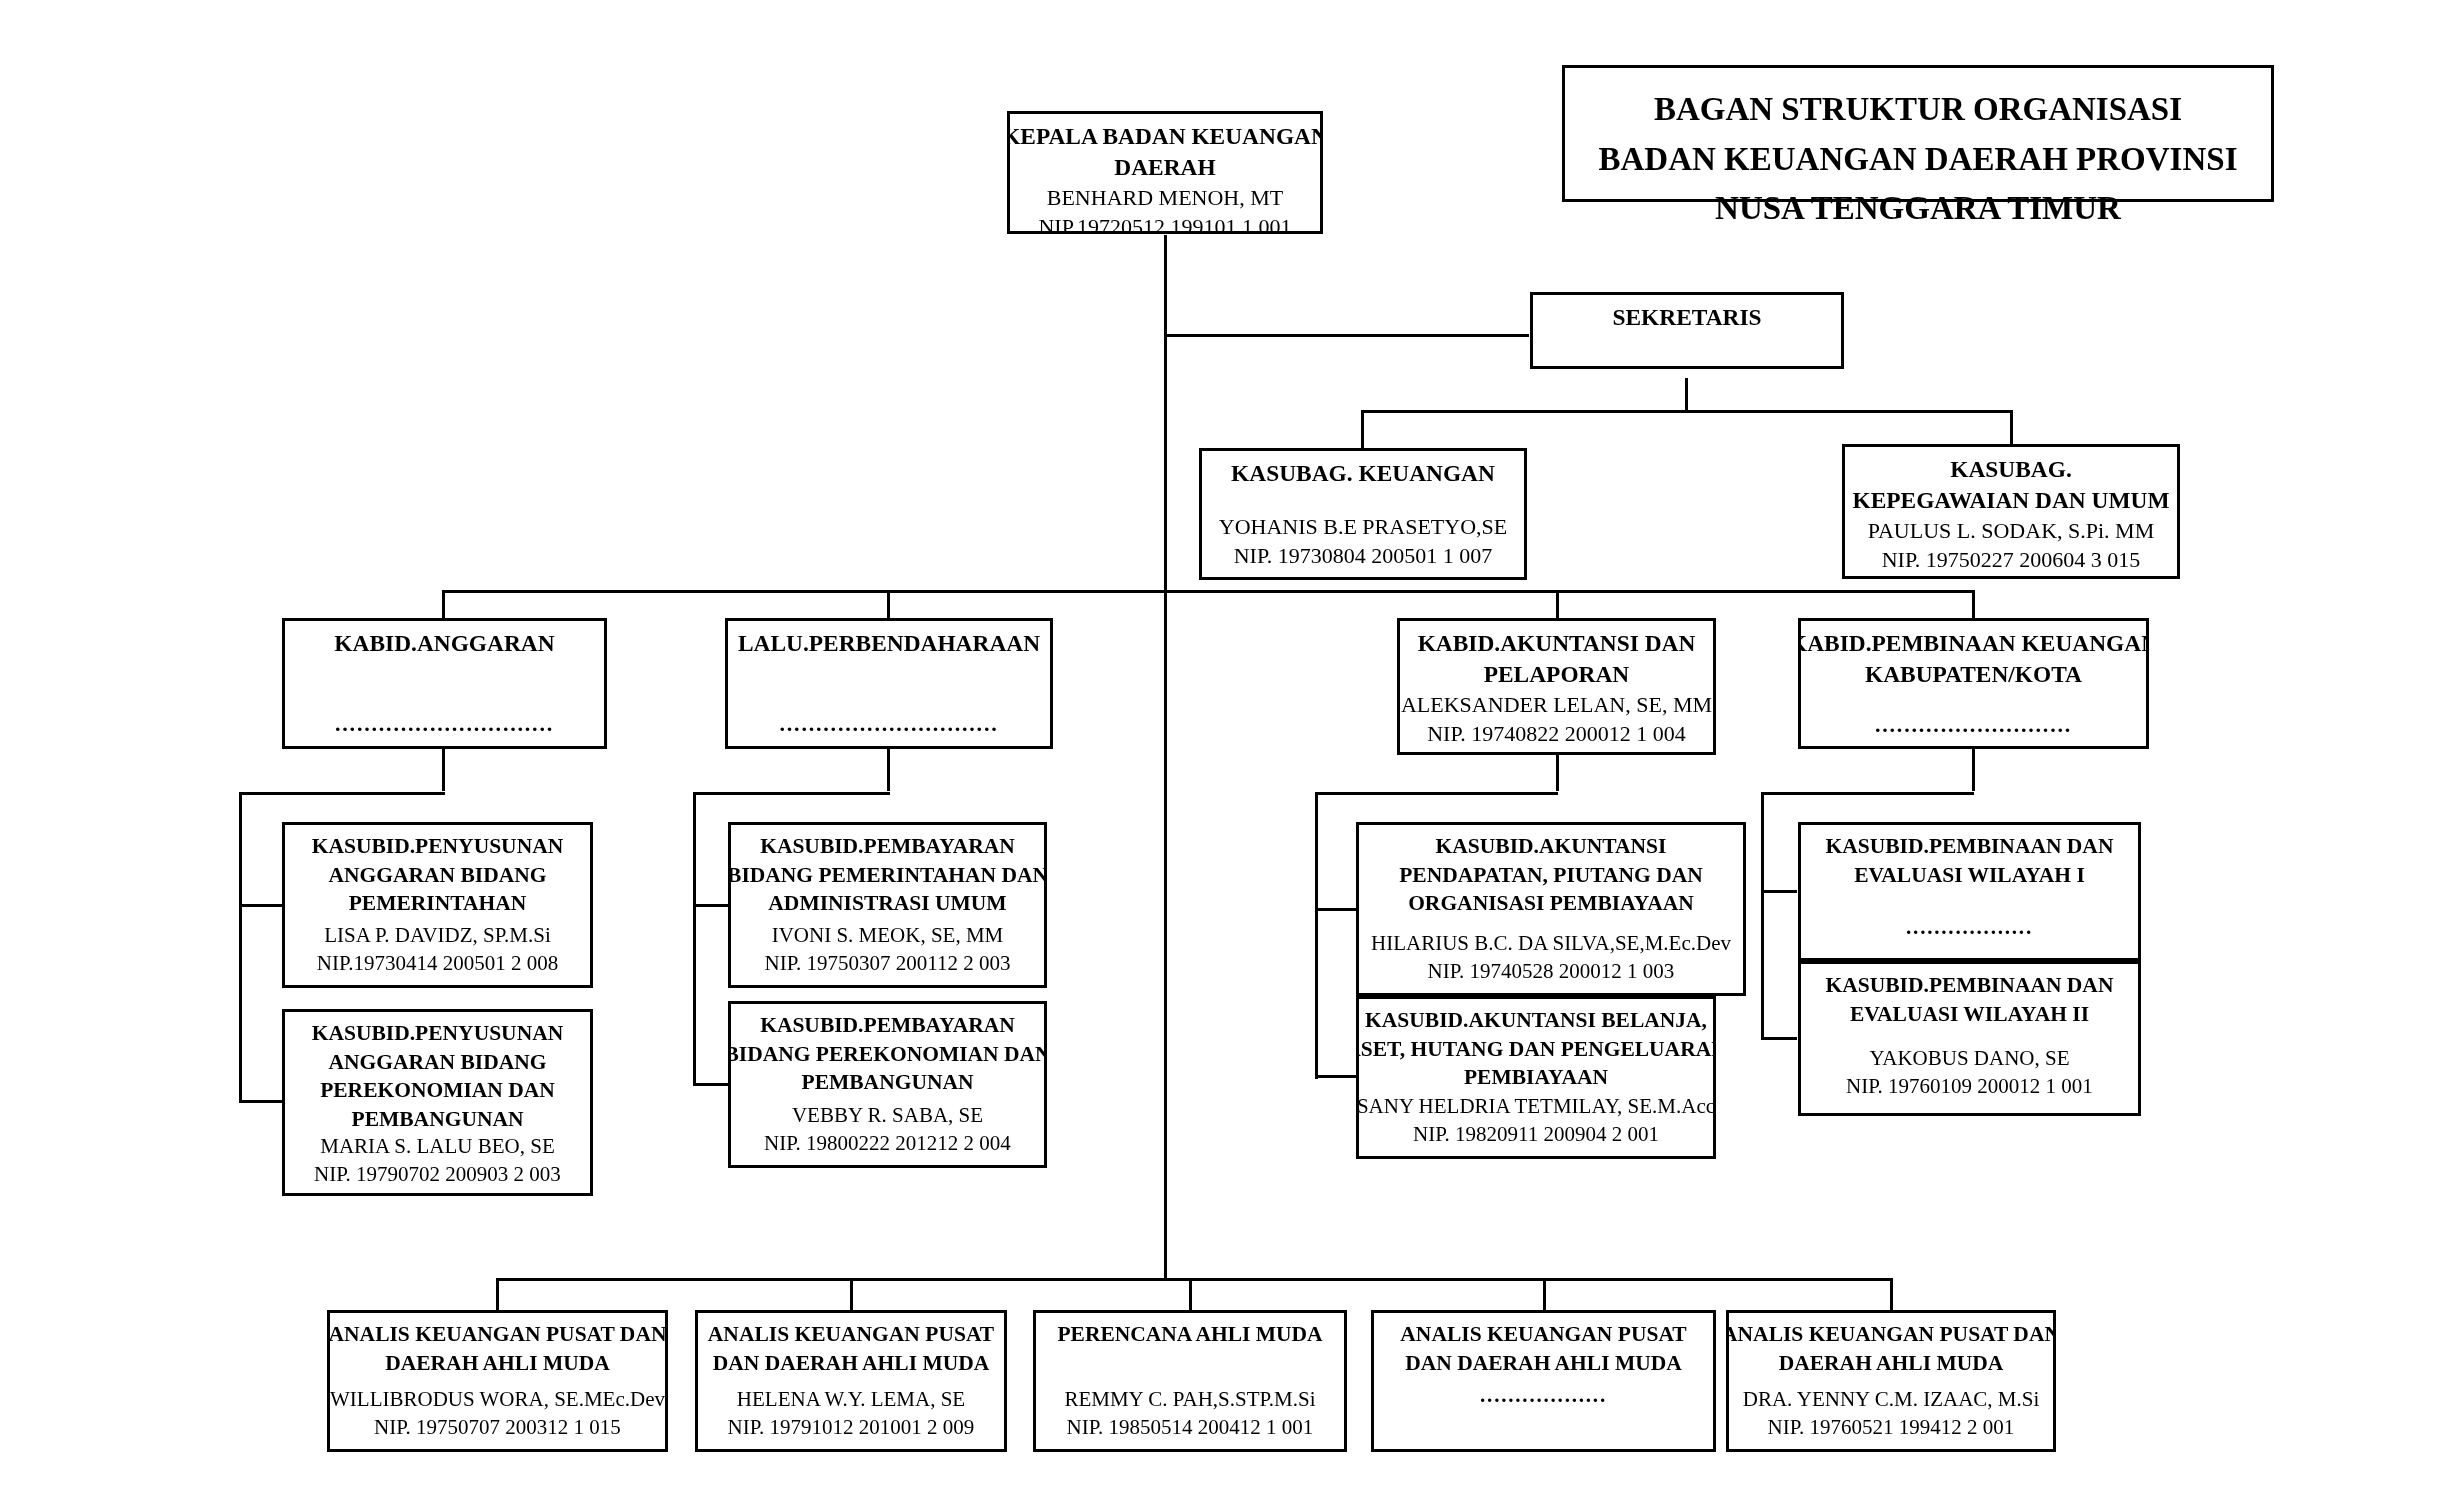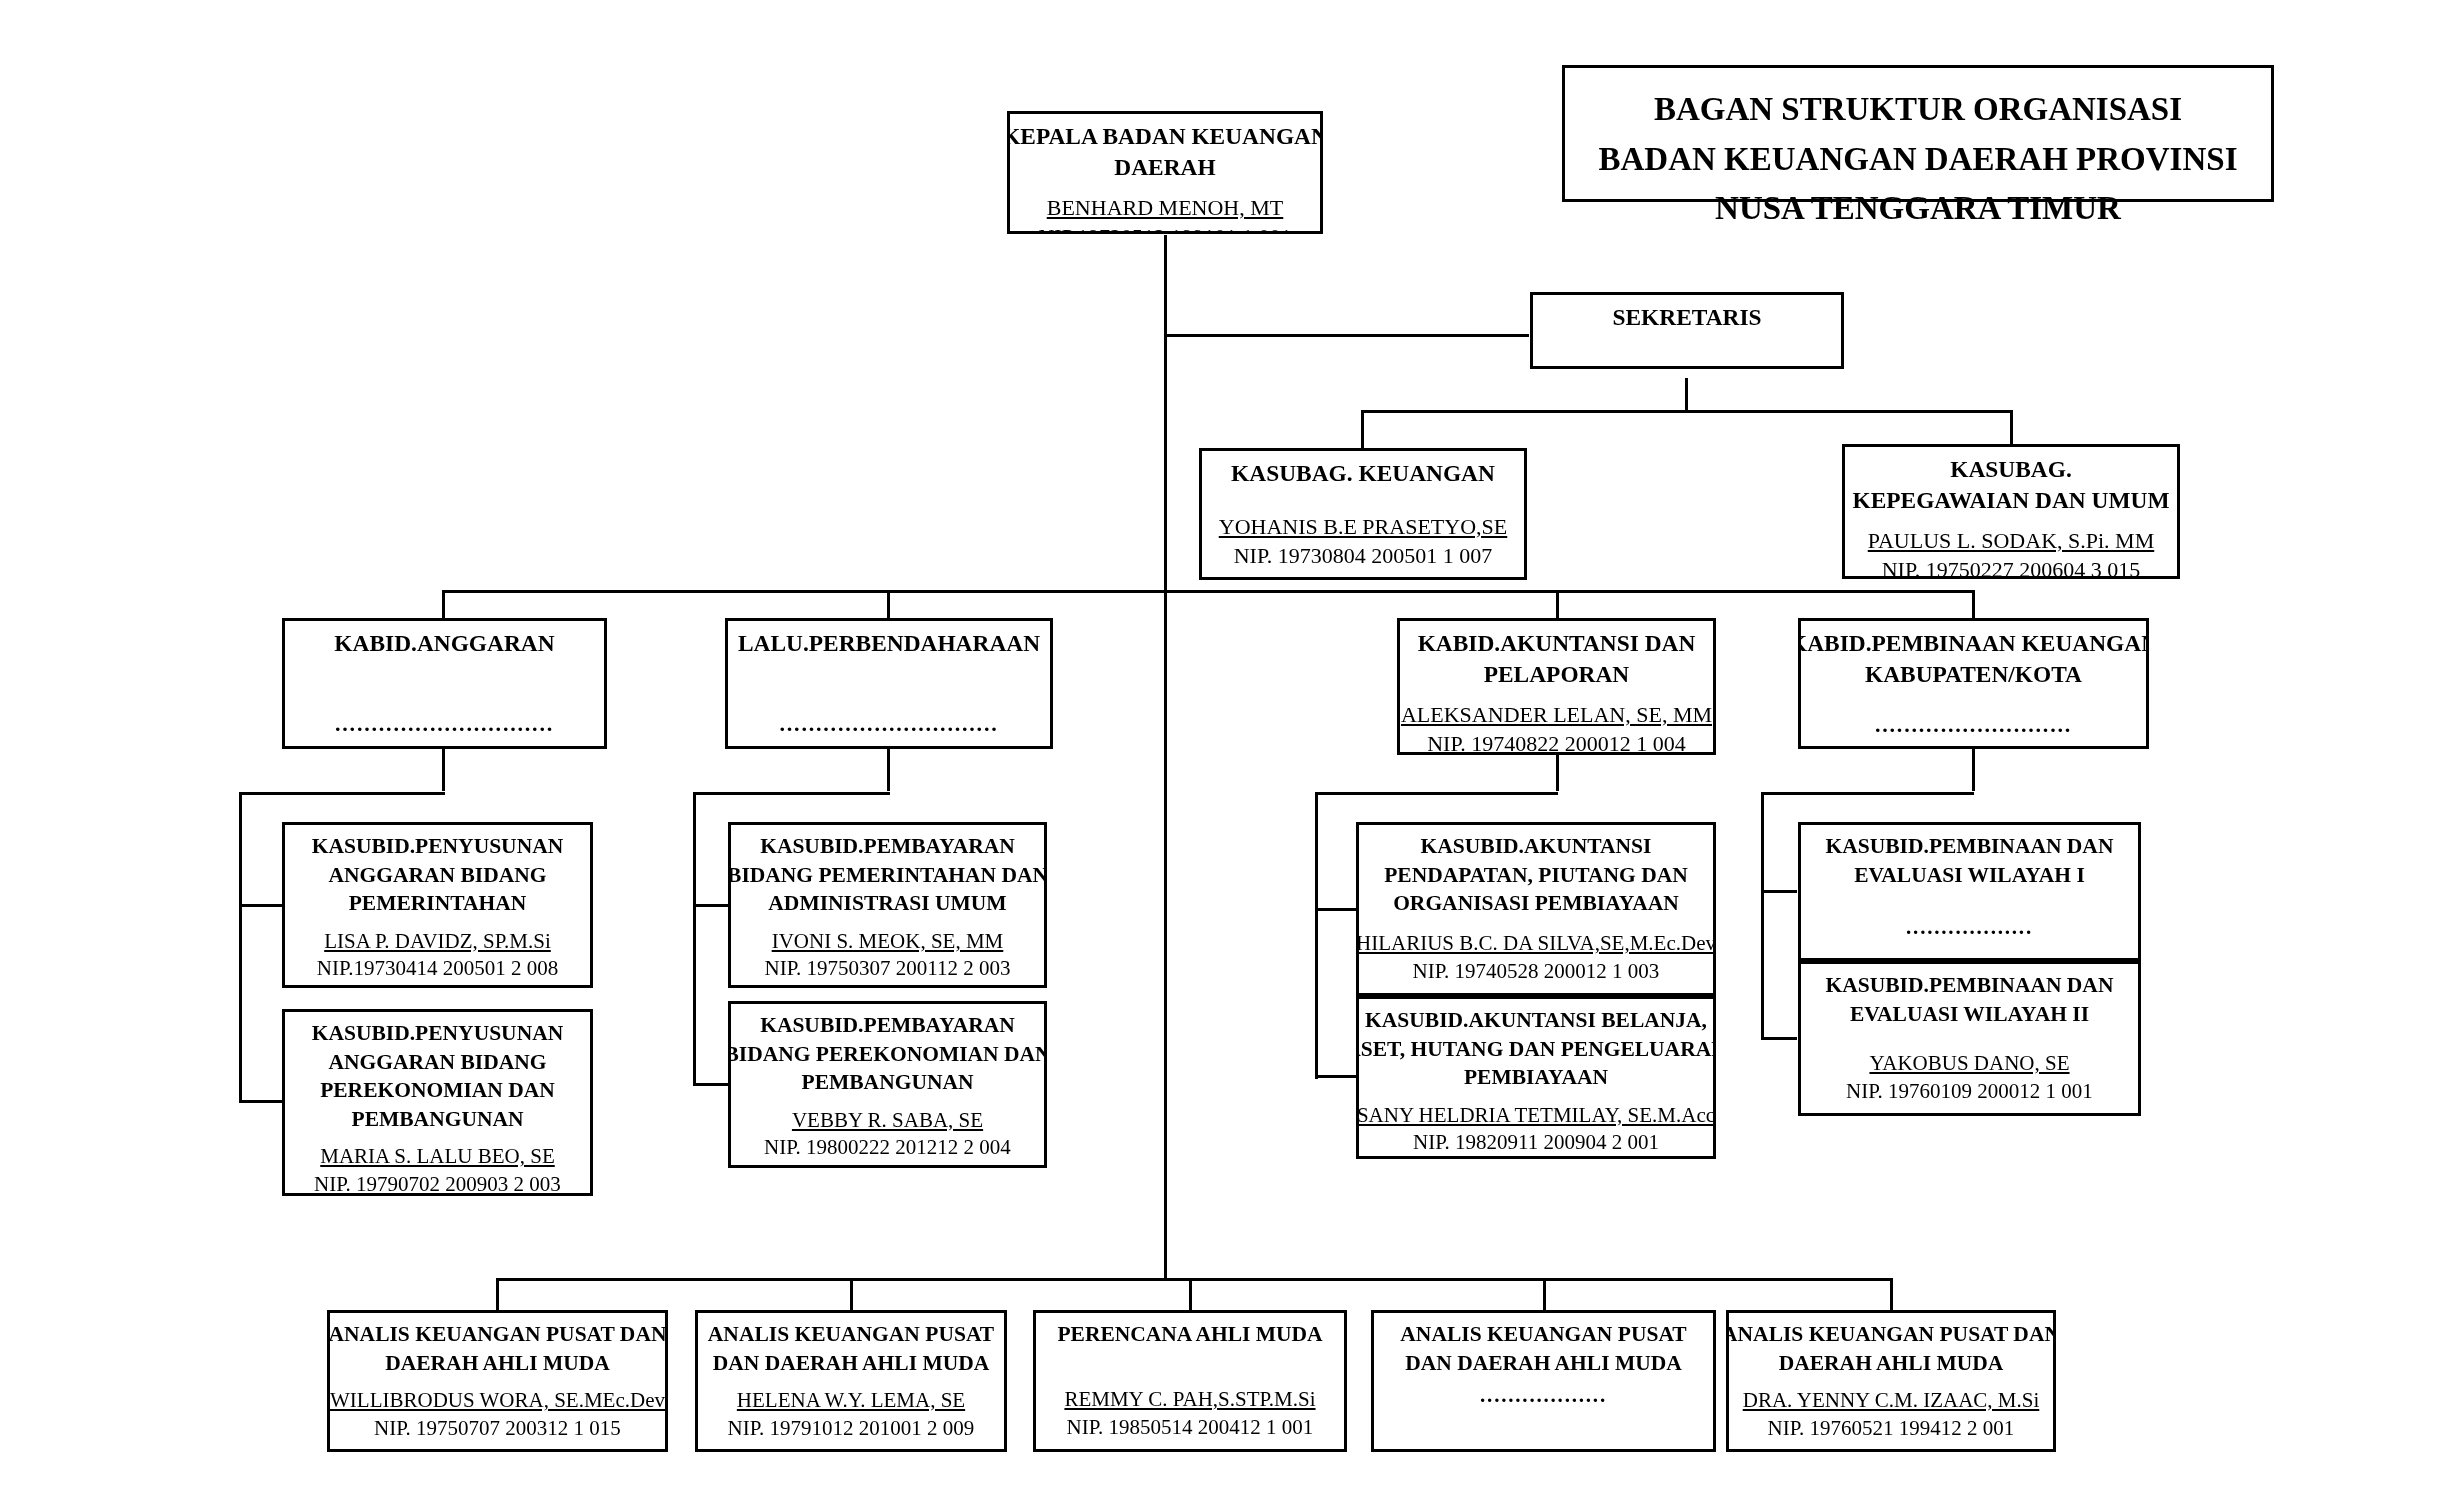--- a/index.html
+++ b/index.html
@@ -17,21 +17,21 @@
     background:#ffffff;
     box-sizing:border-box;
     display:flex;
     flex-direction:column;
     align-items:center;
     text-align:center;
     padding:7.4px 4.9px;
     overflow:hidden;
   }
   .bt { font-weight:bold; font-size:23.4px; line-height:1.32; white-space:nowrap; }
-  .bn { font-size:22px; line-height:1.32; text-decoration:underline; white-space:nowrap;margin-top:10px; }
+  .bn { font-size:22px; line-height:1.32; white-space:nowrap; }
   .ni { font-size:22px; line-height:1.32; white-space:nowrap; }
   .dots { font-weight:bold; font-size:22px; line-height:1.2; letter-spacing:1.8px; }
   .sm .bt { font-size:21.5px; }
   .sm .bn, .sm .ni, .sm .dots { font-size:21px; }
   .titlebox {
     position:absolute;
     border:3.7px solid #000000;
     box-sizing:border-box;
     display:flex;
     flex-direction:column;
@@ -183,21 +183,21 @@
 
   <div class="box sm" style="left:728px;top:1001px;width:319px;height:167px;">
     <div class="bt">KASUBID.PEMBAYARAN</div>
     <div class="bt">BIDANG PEREKONOMIAN DAN</div>
     <div class="bt">PEMBANGUNAN</div>
     <div class="sp" style="height:17px;"></div>
     <div class="bn">VEBBY R. SABA, SE</div>
     <div class="ni">NIP. 19800222 201212 2 004</div>
   </div>
 
-  <div class="box sm" style="left:1356px;top:822px;width:360px;height:174px;">
+  <div class="box sm" style="left:1356px;top:822px;width:390px;height:174px;">
     <div class="bt">KASUBID.AKUNTANSI</div>
     <div class="bt">PENDAPATAN, PIUTANG DAN</div>
     <div class="bt">ORGANISASI PEMBIAYAAN</div>
     <div class="sp" style="height:19.7px;"></div>
     <div class="bn">HILARIUS B.C. DA SILVA,SE,M.Ec.Dev</div>
     <div class="ni">NIP. 19740528 200012 1 003</div>
   </div>
 
   <div class="box sm" style="left:1356px;top:996px;width:360px;height:163px;">
     <div class="bt">KASUBID.AKUNTANSI BELANJA,</div>

